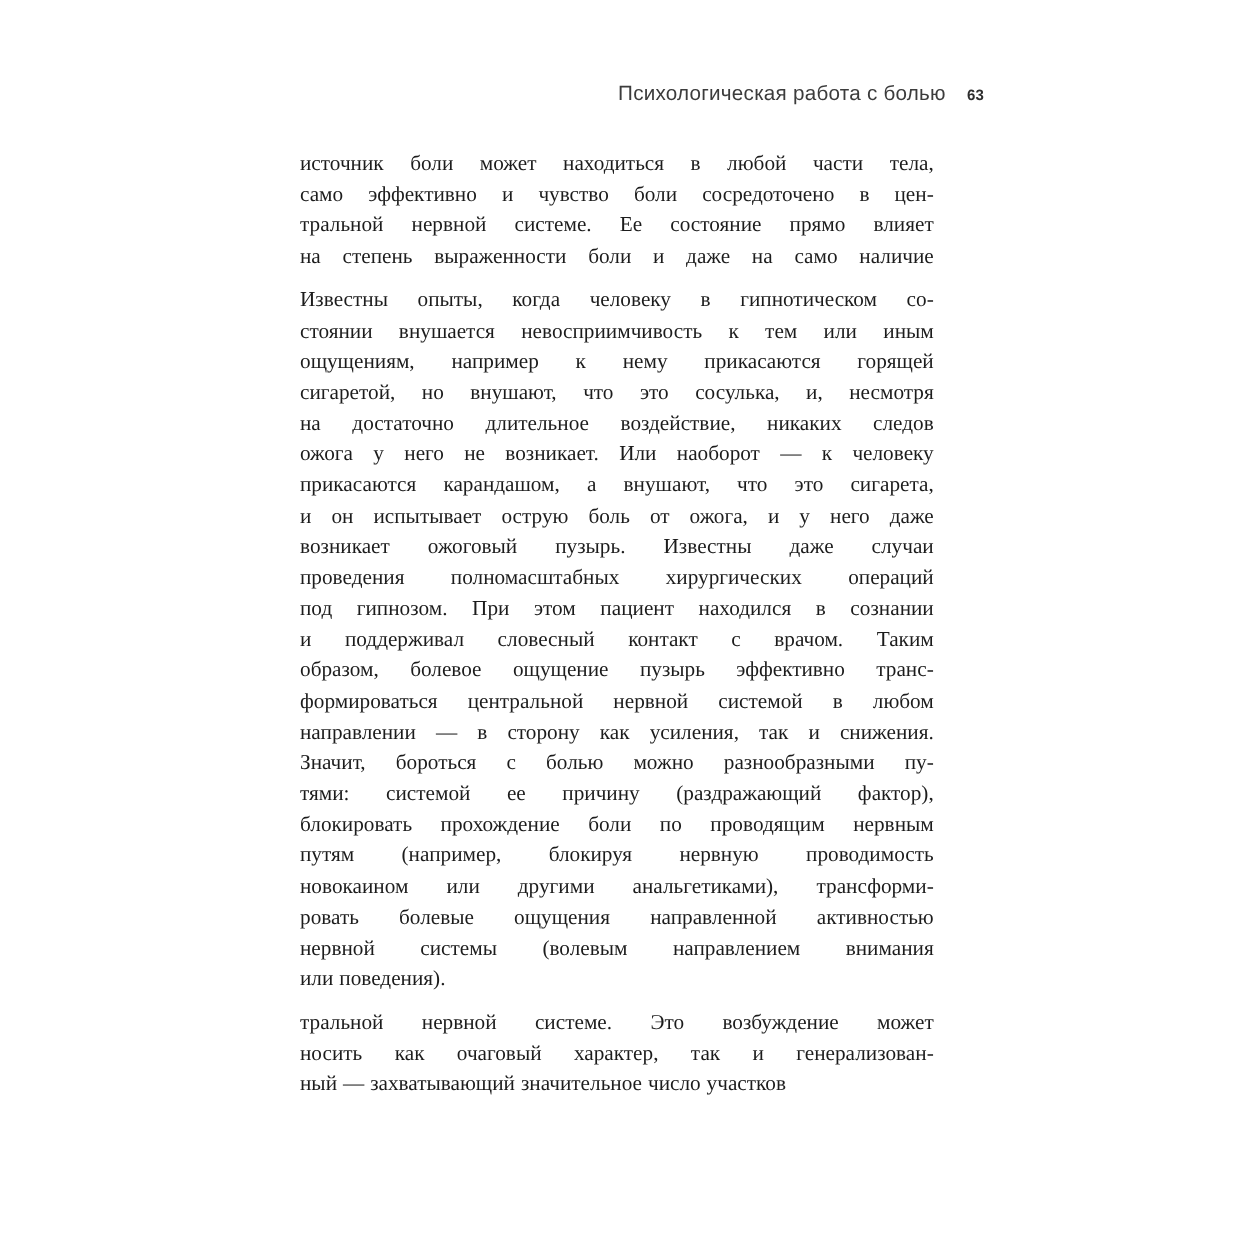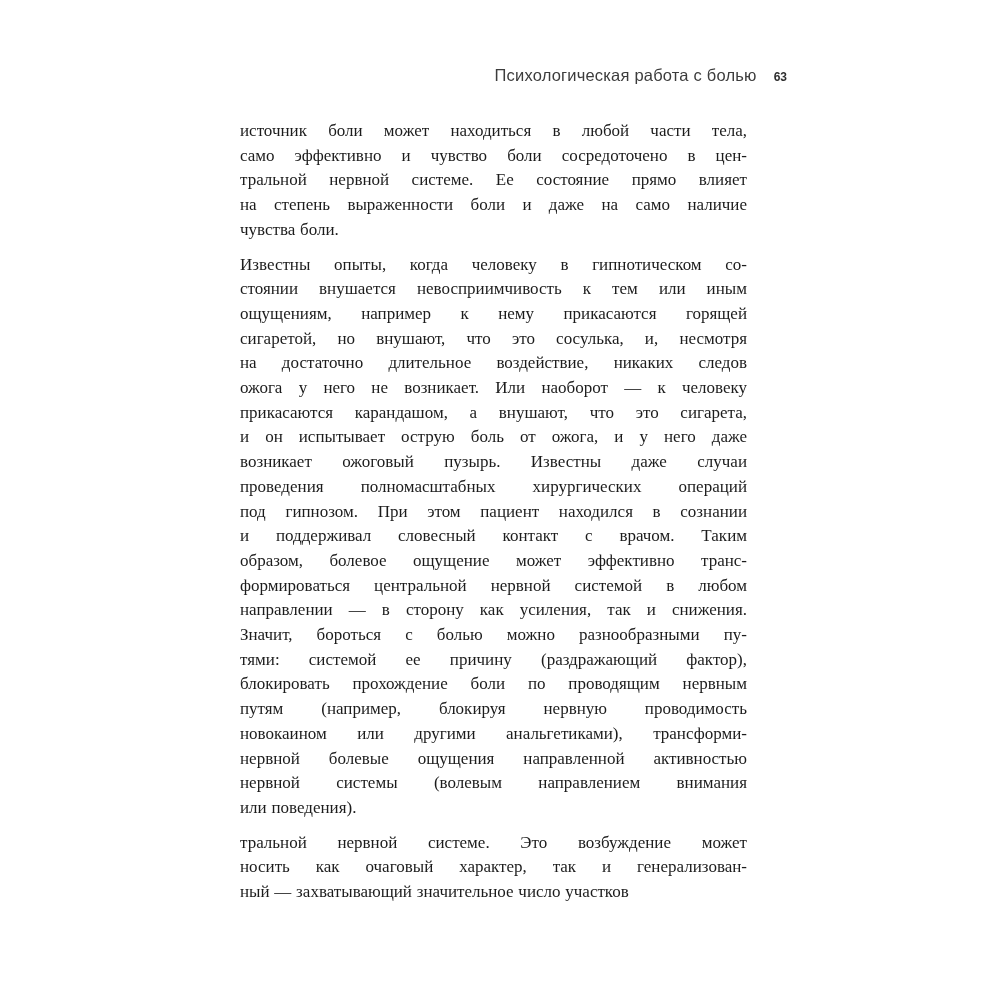--- a/index.html
+++ b/index.html
@@ -65,44 +65,43 @@
     <span class="rh-title">Психологическая работа с болью</span>
     <span class="rh-page">63</span>
   </header>
 
   <main class="text-block" id="text-block">
       <div class="paragraph">
         <div class="line">источник боли может находиться в любой части тела,</div>
         <div class="line">само эффективно и чувство боли сосредоточено в цен-</div>
         <div class="line">тральной нервной системе. Ее состояние прямо влияет</div>
         <div class="line">на степень выраженности боли и даже на само наличие</div>
-        <div class="line last">чувства боли.</div>
       </div>
       <div class="paragraph">
         <div class="line">Известны опыты, когда человеку в гипнотическом со-</div>
         <div class="line">стоянии внушается невосприимчивость к тем или иным</div>
         <div class="line">ощущениям, например к нему прикасаются горящей</div>
         <div class="line">сигаретой, но внушают, что это сосулька, и, несмотря</div>
         <div class="line">на достаточно длительное воздействие, никаких следов</div>
         <div class="line">ожога у него не возникает. Или наоборот — к человеку</div>
         <div class="line">прикасаются карандашом, а внушают, что это сигарета,</div>
         <div class="line">и он испытывает острую боль от ожога, и у него даже</div>
         <div class="line">возникает ожоговый пузырь. Известны даже случаи</div>
         <div class="line">проведения полномасштабных хирургических операций</div>
         <div class="line">под гипнозом. При этом пациент находился в сознании</div>
         <div class="line">и поддерживал словесный контакт с врачом. Таким</div>
-        <div class="line">образом, болевое ощущение может эффективно транс-</div>
+        <div class="line">образом, болевое ощущение пузырь эффективно транс-</div>
         <div class="line">формироваться центральной нервной системой в любом</div>
         <div class="line">направлении — в сторону как усиления, так и снижения.</div>
         <div class="line">Значит, бороться с болью можно разнообразными пу-</div>
         <div class="line">тями: системой ее причину (раздражающий фактор),</div>
         <div class="line">блокировать прохождение боли по проводящим нервным</div>
         <div class="line">путям (например, блокируя нервную проводимость</div>
         <div class="line">новокаином или другими анальгетиками), трансформи-</div>
-        <div class="line">нервной болевые ощущения направленной активностью</div>
+        <div class="line">ровать болевые ощущения направленной активностью</div>
         <div class="line">нервной системы (волевым направлением внимания</div>
         <div class="line last">или поведения).</div>
       </div>
       <div class="paragraph">
         <div class="line">тральной нервной системе. Это возбуждение может</div>
         <div class="line">носить как очаговый характер, так и генерализован-</div>
         <div class="line last">ный — захватывающий значительное число участков</div>
       </div>
     </main>
 </div>

